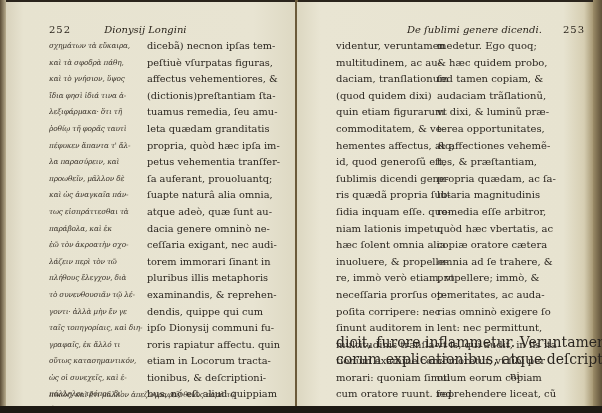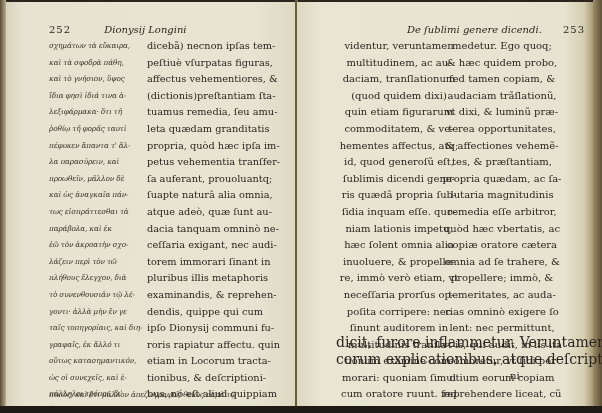--- a/index.html
+++ b/index.html
@@ -1,20 +1,20 @@
 <!DOCTYPE html>
 <html><head>
 <meta charset="utf-8">
 <style>
   html,body{margin:0;padding:0;}
   body{width:602px;height:413px;background:#2a241c;position:relative;overflow:hidden;font-family:"DejaVu Serif", serif;}
   .book{position:absolute;left:0;top:0;width:602px;height:368px;}
   .page{position:absolute;top:2px;height:406px;background:#e6e2cf;overflow:hidden;}
   .page.left{left:6px;width:291px;background:linear-gradient(90deg,#d8d2bc 0%,#e7e3d0 6%,#e8e4d2 85%,#ddd8c2 100%);}
-  .page.right{left:297px;width:296px;background:linear-gradient(90deg,#dcd7c1 0%,#e9e5d3 8%,#e7e3d0 90%,#d6ceb2 97%,#a89a76 100%);text-align:center;}
+  .page.right{left:297px;width:296px;background:linear-gradient(90deg,#dcd7c1 0%,#e9e5d3 8%,#e7e3d0 90%,#d6ceb2 97%,#a89a76 100%);}
   .left-edge{position:absolute;left:0;top:0;width:6px;height:413px;background:linear-gradient(90deg,#5a4c36,#b8ad8e);}
   .gutter{position:absolute;left:295px;top:0;width:3px;height:413px;background:#6b5a3a;}
   .right-edge{position:absolute;left:593px;top:0;width:9px;height:413px;background:linear-gradient(90deg,#9b8c68,#5e5038);}
   .bottom-edge{position:absolute;left:0;top:406px;width:602px;height:7px;background:#1e1a14;}
   .header{position:absolute;top:22px;font-size:10px;color:#2b251d;}
   .pnum{font-size:10px;letter-spacing:1px;}
   .htitle{font-style:italic;font-size:10px;}
   .col{position:absolute;top:36px;font-size:10.2px;line-height:16.6px;color:#2b2620;white-space:nowrap;}
   .greek{font-style:italic;font-size:7.4px;line-height:16.6px;color:#3a332a;letter-spacing:-0.2px;}
   .line{display:block;height:16.6px;overflow:hidden;}
@@ -64,21 +64,21 @@
       <span class="line">peſtiuè vſurpatas figuras,</span>
       <span class="line">affectus vehementiores, &amp;</span>
       <span class="line">(dictionis)preſtantiam ſta-</span>
       <span class="line">tuamus remedia, ſeu amu-</span>
       <span class="line">leta quædam granditatis</span>
       <span class="line">propria, quòd hæc ipſa im-</span>
       <span class="line">petus vehementia tranſfer-</span>
       <span class="line">ſa auferant, prouoluantq;</span>
       <span class="line">ſuapte naturâ alia omnia,</span>
       <span class="line">atque adeò, quæ ſunt au-</span>
-      <span class="line">dacia tanquam omninò ne-</span>
+      <span class="line">dacia genere omninò ne-</span>
       <span class="line">ceſſaria exigant, nec audi-</span>
       <span class="line">torem immorari ſinant in</span>
       <span class="line">pluribus illis metaphoris</span>
       <span class="line">examinandis, &amp; reprehen-</span>
       <span class="line">dendis, quippe qui cum</span>
       <span class="line">ipſo Dionysij communi fu-</span>
       <span class="line">roris rapiatur affectu. quin</span>
       <span class="line">etiam in Locorum tracta-</span>
       <span class="line">tionibus, &amp; deſcriptioni-</span>
       <span class="line">bus, nó eſt aliud quippiam</span>

